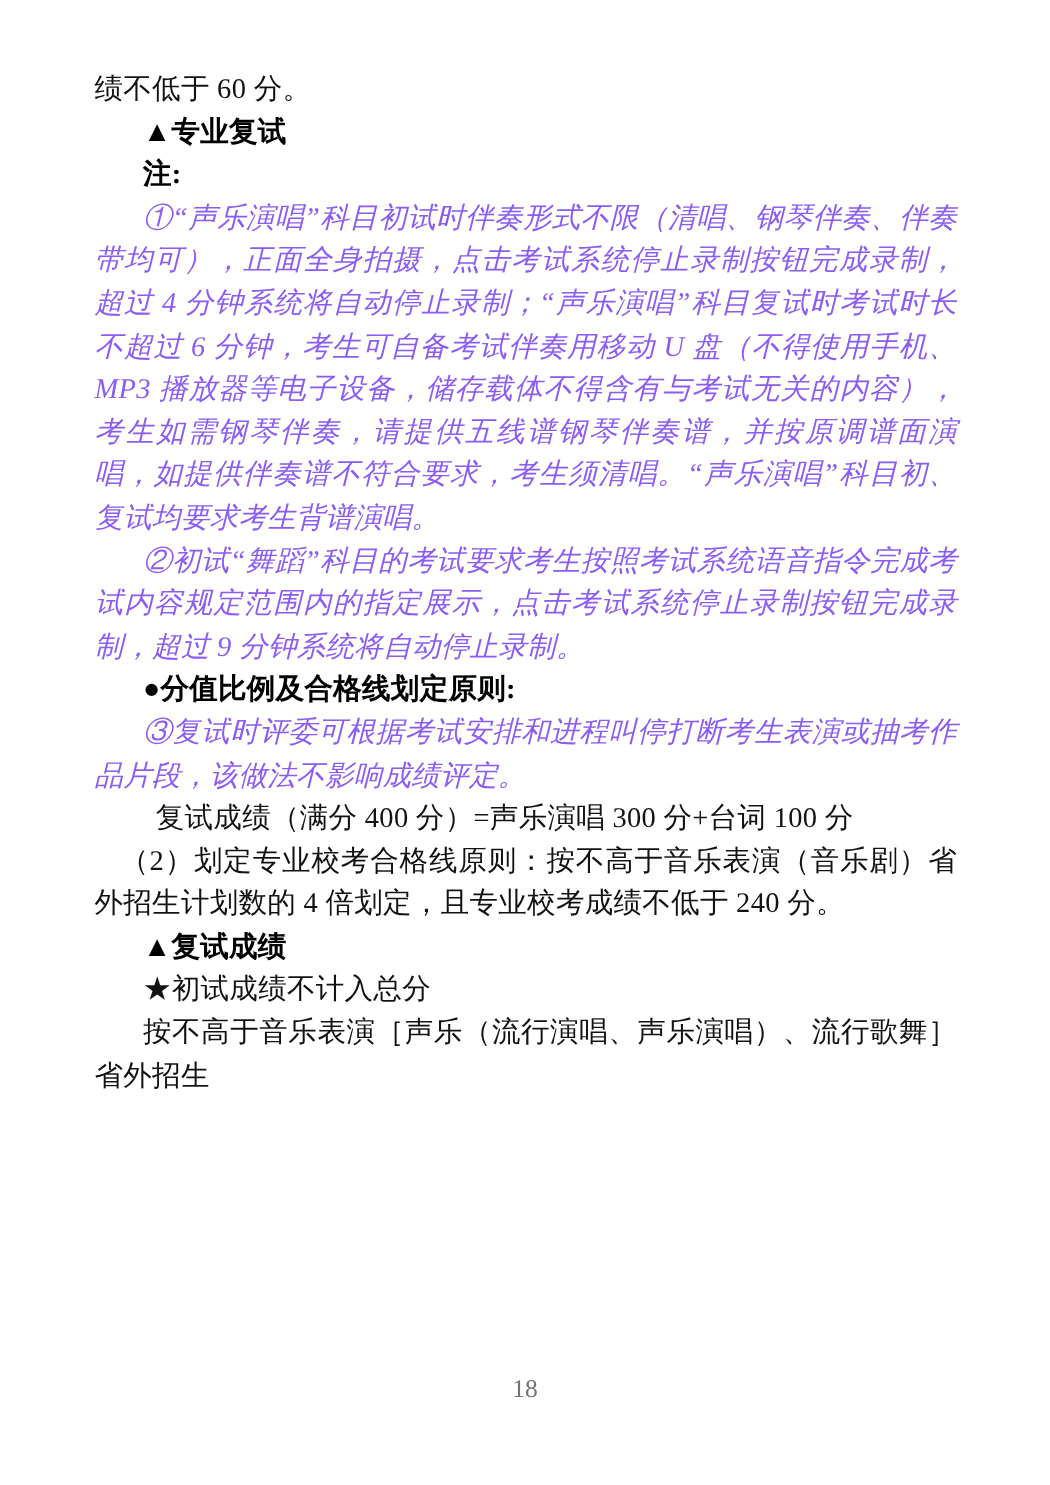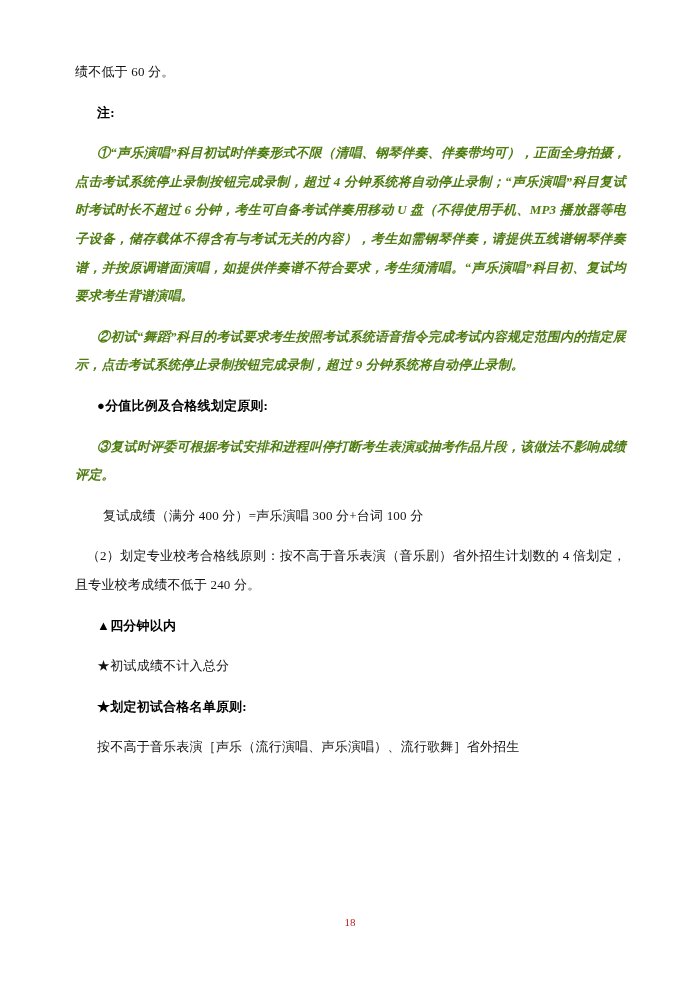--- a/index.html
+++ b/index.html
@@ -20,65 +20,65 @@
     inset: 0;
     background: #ffffff;
   }
   .content {
     position: absolute;
     top: 46px;
     left: 63px;
     width: 575px;
   }
   .para {
-    margin: 12px;
-    font-size: 13px;
+    margin: 0;
+    font-size: 19px;
     line-height: 28.6px;
     text-align: justify;
     text-justify: inter-character;
     word-break: break-all;
     letter-spacing: 0.2px;
   }
   .para.normal {
     font-weight: 400;
     font-style: normal;
   }
   .para.bold {
     font-weight: 700;
     font-style: normal;
     color: #000000;
   }
   .para.bold-italic {
-    font-weight: 700;
+    font-weight: 400;
     font-style: italic;
-    color: #4d7c0f;
+    color: #8b5cf6;
   }
   .page-number {
     position: absolute;
     top: 916px;
     left: 0;
     width: 100%;
     text-align: center;
-    font-size: 11px;
+    font-size: 17px;
     font-weight: 400;
-    color: #b91c1c;
+    color: #737373;
   }
 </style>
 </head>
 <body>
 
 <div class="page">
   <div class="content">
       <p class="para normal" style="text-indent: 0em;">绩不低于 60 分。</p>
+      <p class="para bold" style="text-indent: 1.7em;">▲专业复试</p>
       <p class="para bold" style="text-indent: 1.7em;">注:</p>
       <p class="para bold-italic" style="text-indent: 1.7em;">①“声乐演唱”科目初试时伴奏形式不限（清唱、钢琴伴奏、伴奏带均可），正面全身拍摄，点击考试系统停止录制按钮完成录制，超过 4 分钟系统将自动停止录制；“声乐演唱”科目复试时考试时长不超过 6 分钟，考生可自备考试伴奏用移动 U 盘（不得使用手机、MP3 播放器等电子设备，储存载体不得含有与考试无关的内容），考生如需钢琴伴奏，请提供五线谱钢琴伴奏谱，并按原调谱面演唱，如提供伴奏谱不符合要求，考生须清唱。“声乐演唱”科目初、复试均要求考生背谱演唱。</p>
       <p class="para bold-italic" style="text-indent: 1.7em;">②初试“舞蹈”科目的考试要求考生按照考试系统语音指令完成考试内容规定范围内的指定展示，点击考试系统停止录制按钮完成录制，超过 9 分钟系统将自动停止录制。</p>
       <p class="para bold" style="text-indent: 1.7em;">●分值比例及合格线划定原则:</p>
       <p class="para bold-italic" style="text-indent: 1.7em;">③复试时评委可根据考试安排和进程叫停打断考生表演或抽考作品片段，该做法不影响成绩评定。</p>
       <p class="para normal" style="text-indent: 2.15em;">复试成绩（满分 400 分）=声乐演唱 300 分+台词 100 分</p>
       <p class="para normal" style="text-indent: 0.9em;">（2）划定专业校考合格线原则：按不高于音乐表演（音乐剧）省外招生计划数的 4 倍划定，且专业校考成绩不低于 240 分。</p>
-      <p class="para bold" style="text-indent: 1.7em;">▲四分钟以内</p>
+      <p class="para bold" style="text-indent: 1.7em;">▲复试成绩</p>
       <p class="para normal" style="text-indent: 1.7em;">★初试成绩不计入总分</p>
-      <p class="para bold" style="text-indent: 1.7em;">★划定初试合格名单原则:</p>
       <p class="para normal" style="text-indent: 1.7em;">按不高于音乐表演［声乐（流行演唱、声乐演唱）、流行歌舞］省外招生</p>
     </div>
   <div class="page-number">18</div>
 </div>
 
 </body></html>

